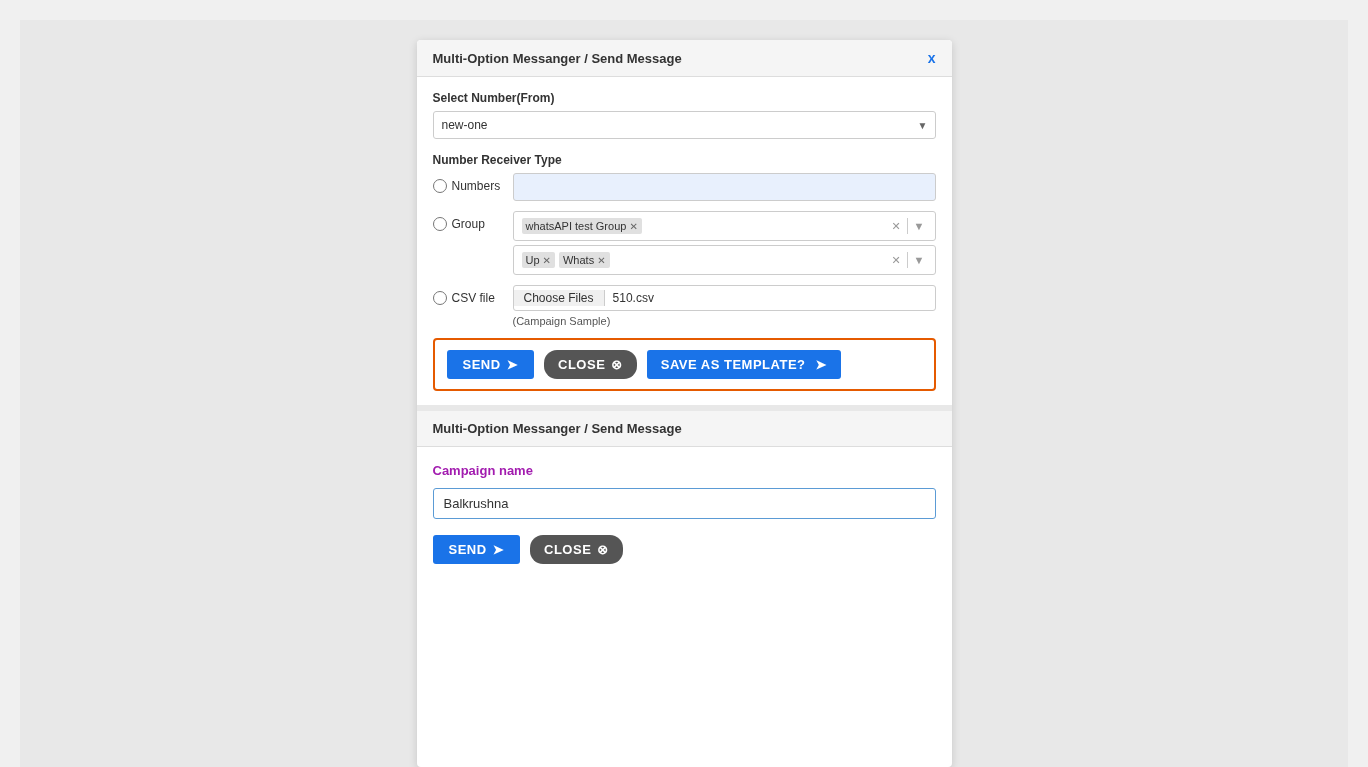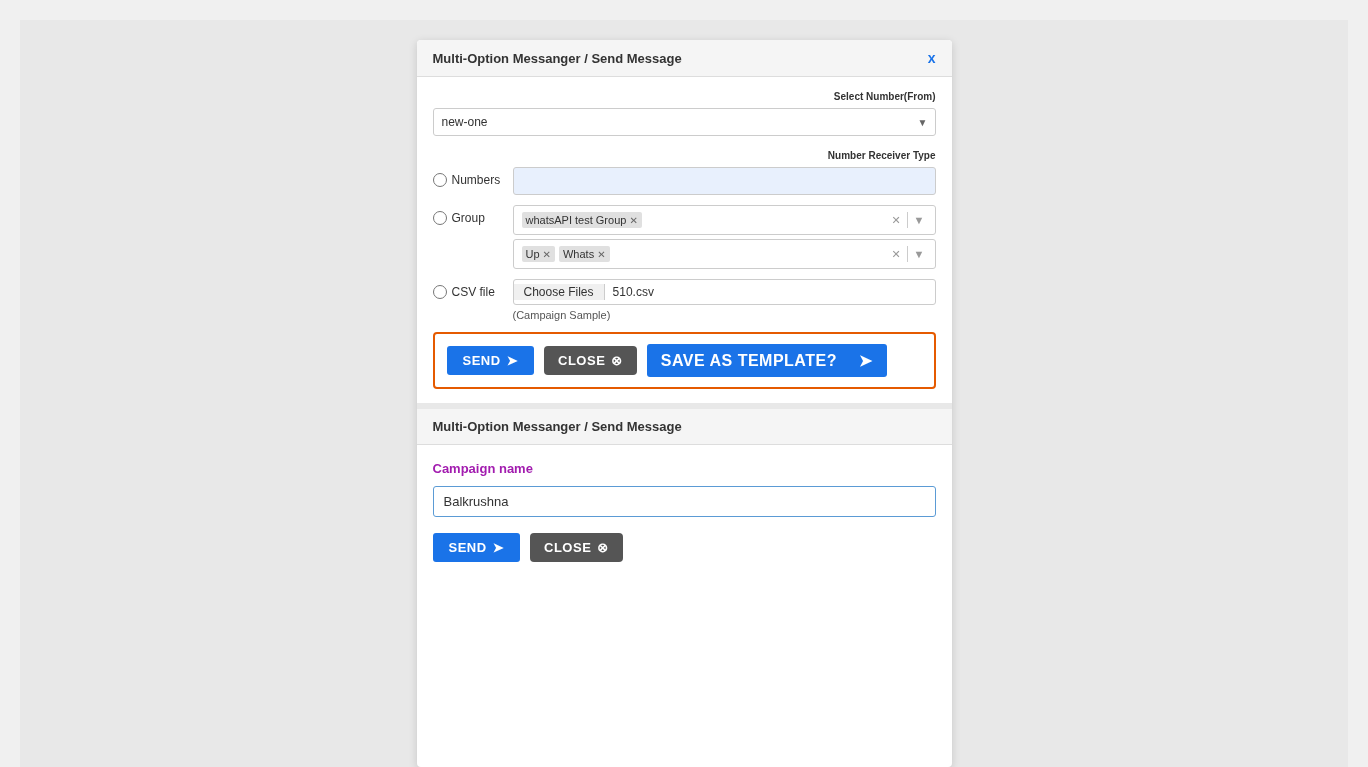--- a/index.html
+++ b/index.html
@@ -52,25 +52,24 @@
       background: none;
       border: none;
     }
 
     .section-body {
       padding: 14px 16px;
       background: #fff;
     }
 
     .field-label {
-      font-size: 10px;
+      font-size: 12px;
       font-weight: 600;
       color: #333;
       margin-bottom: 6px;
-      text-align: right;
     }
 
     
     .select-wrapper {
       position: relative;
       margin-bottom: 14px;
     }
     .select-box {
       width: 100%;
       border: 1px solid #ccc;
@@ -249,42 +248,42 @@
       cursor: pointer;
       display: flex;
       align-items: center;
       gap: 6px;
       letter-spacing: 0.5px;
     }
     .btn-close {
       background: #555;
       color: #fff;
       border: none;
-      border-radius: 4px;
+      border-radius: 13px;
       padding: 7px 14px;
       font-size: 13px;
       font-weight: 600;
       cursor: pointer;
       display: flex;
       align-items: center;
       gap: 6px;
       letter-spacing: 0.5px;
     }
     .btn-save-template {
       background: #1a73e8;
       color: #fff;
       border: none;
       border-radius: 3px;
       padding: 7px 14px;
-      font-size: 16px;
+      font-size: 13px;
       font-weight: 600;
       cursor: pointer;
       display: flex;
       align-items: center;
-      gap: 22px;
+      gap: 10px;
       letter-spacing: 0.5px;
     }
 
     
     .section2 {
       margin-top: 0;
       background: #fff;
       border-top: 6px solid #e8e8e8;
     }
     .section2-header {

